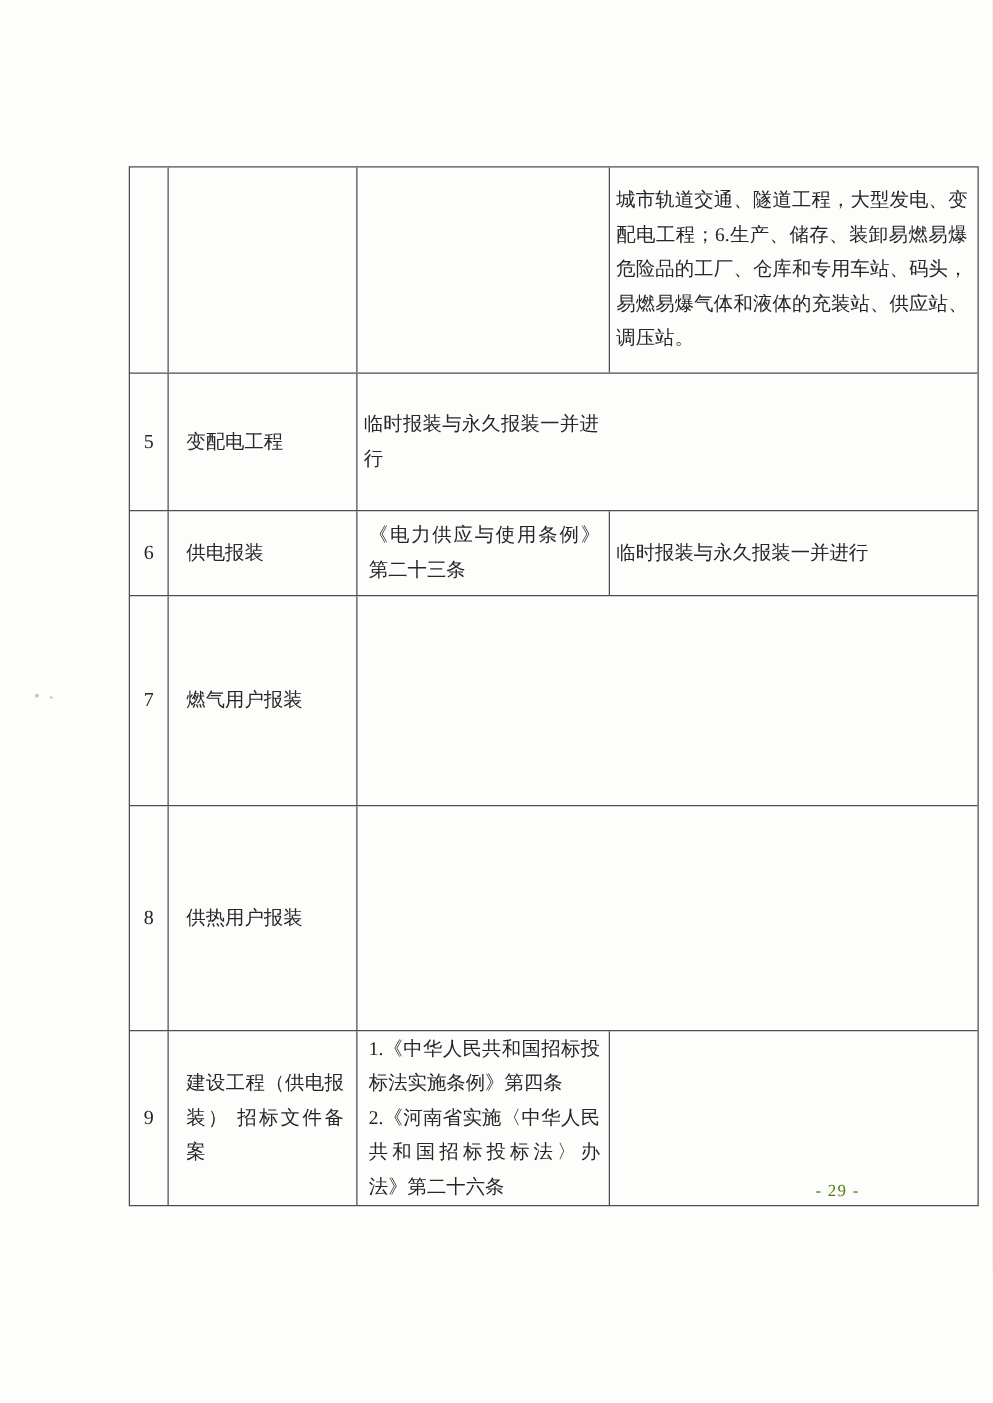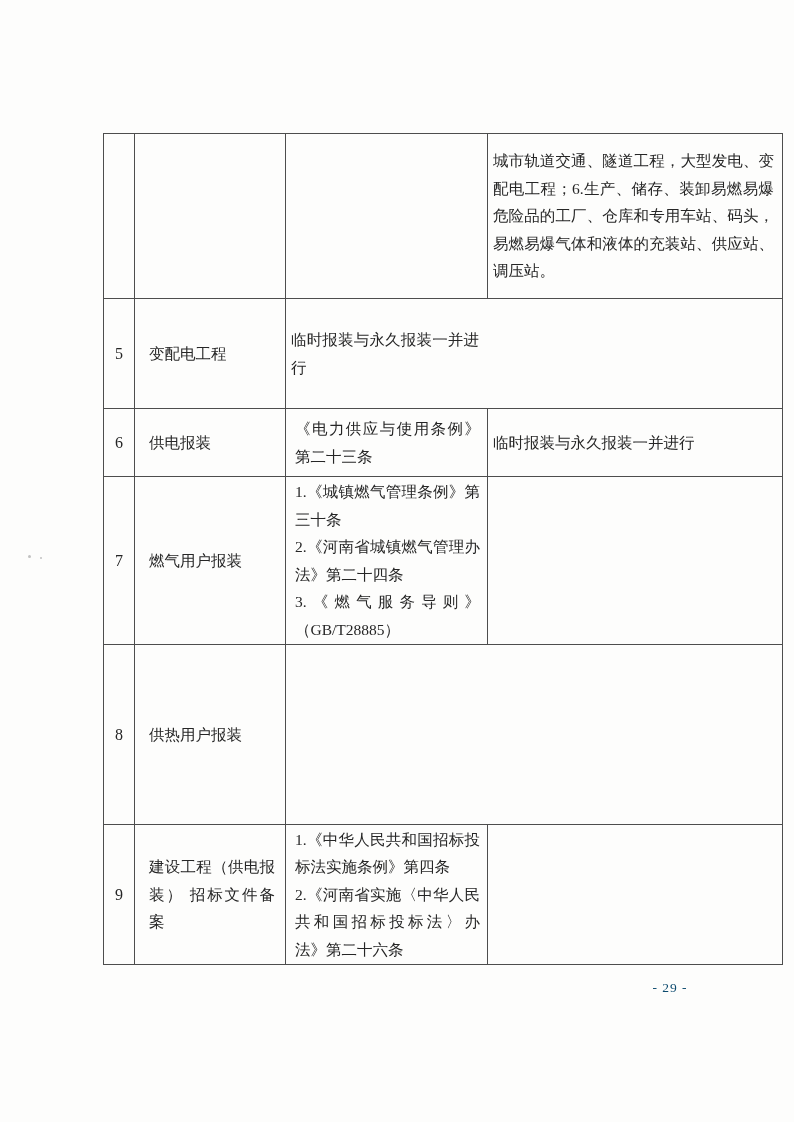--- a/index.html
+++ b/index.html
@@ -51,25 +51,25 @@
     white-space: pre-line;
   }
   .cell.note {
     padding: 3px 8px 3px 5px;
     text-align: justify;
     white-space: pre-line;
   }
   .footer-page-num {
     position: absolute;
     left: 615px;
-    top: 980px;
+    top: 945px;
     width: 110px;
     text-align: center;
     font-size: 13.5px;
-    color: #0c4a6e;
+    color: #4d7c0f;
     letter-spacing: 1px;
   }
   .speck {
     position: absolute;
     background: #a8a8a8;
     border-radius: 50%;
     width: 3px;
     height: 3px;
     opacity: .7;
   }
@@ -97,23 +97,20 @@
     <div class="trow" style="height:68px">
       <div class="cell num">6</div>
       <div class="cell name">供电报装</div>
       <div class="cell basis">《电力供应与使用条例》第二十三条</div>
       <div class="cell note">临时报装与永久报装一并进行</div>
     </div>
 
     <div class="trow" style="height:168px">
       <div class="cell num">7</div>
       <div class="cell name">燃气用户报装</div>
-      <div class="cell basis">1.《城镇燃气管理条例》第三十条
-2.《河南省城镇燃气管理办法》第二十四条
-3.《燃气服务导则》（GB/T28885）</div>
       <div class="cell note"></div>
     </div>
 
     <div class="trow" style="height:180px">
       <div class="cell num">8</div>
       <div class="cell name">供热用户报装</div>
       <div class="cell note"></div>
     </div>
 
     <div class="trow" style="height:140px">

